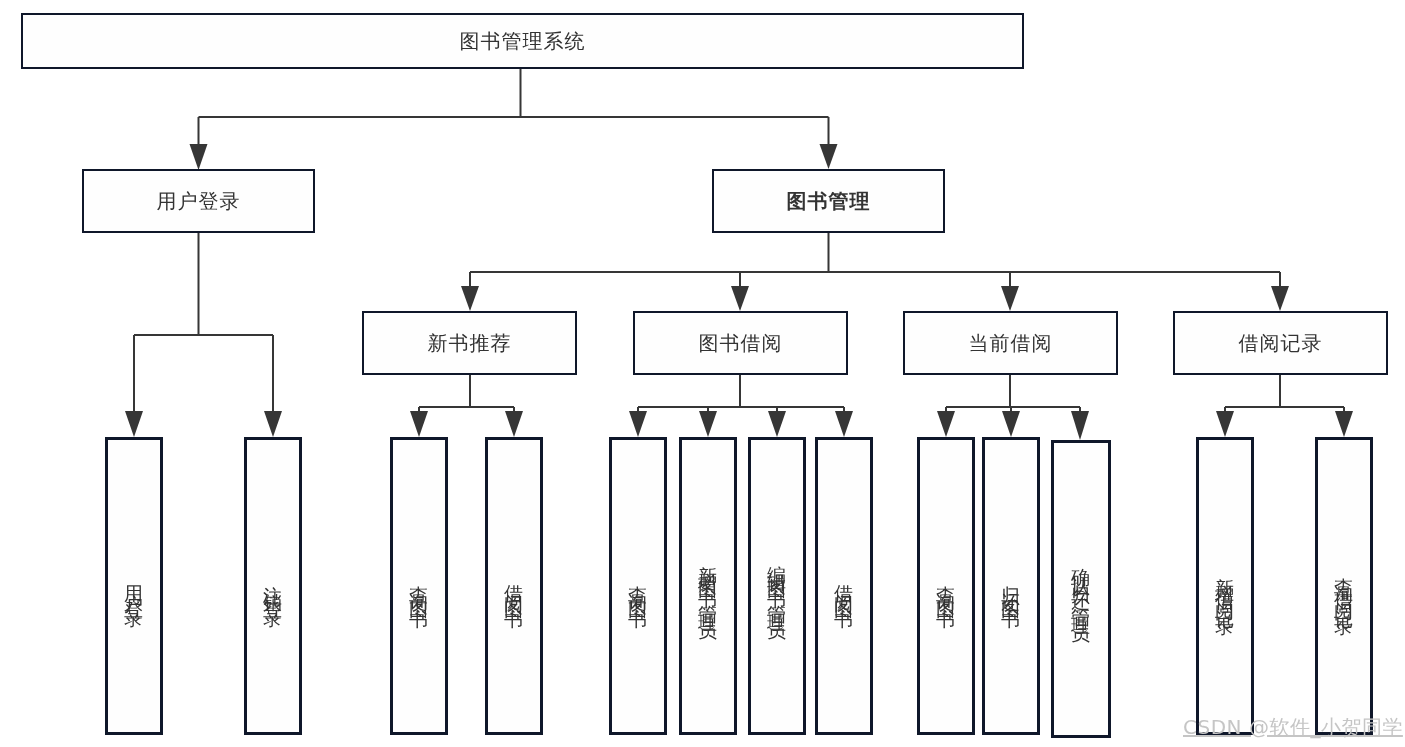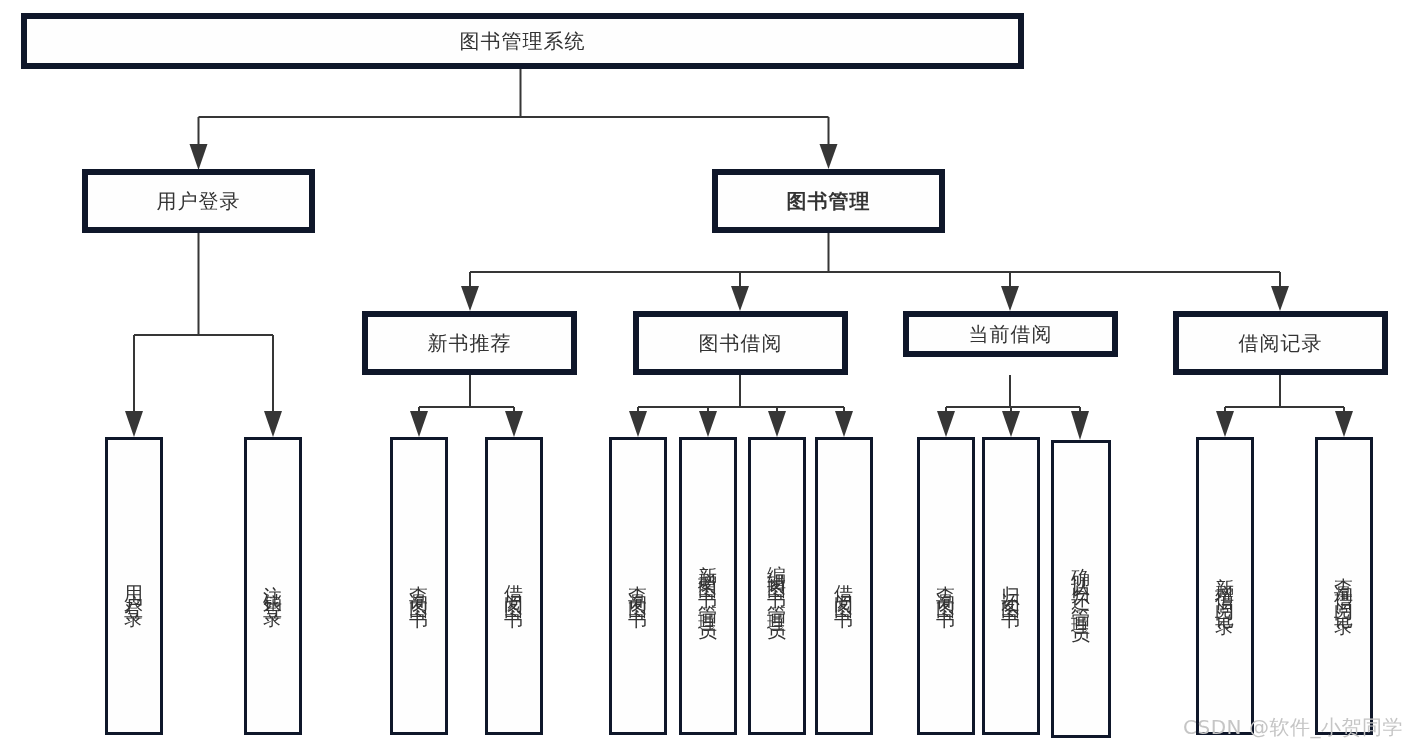--- a/index.html
+++ b/index.html
@@ -19,21 +19,21 @@
   #connectors {
     position: absolute;
     left: 0;
     top: 0;
     z-index: 1;
   }
   .node {
     position: absolute;
     box-sizing: border-box;
     background: #fefefe;
-    border: 6px solid #0f172a;
+    border: 2px solid #0f172a;
     display: flex;
     align-items: center;
     justify-content: center;
     z-index: 2;
     font-size: 20px;
     letter-spacing: 1px;
     white-space: nowrap;
   }
   .node.leaf {
     border-width: 3px;
@@ -47,20 +47,21 @@
   }
   #watermark {
     position: absolute;
     left: 1183px;
     top: 714px;
     z-index: 5;
     font-size: 20px;
     color: #c5c5c5;
     letter-spacing: 0.5px;
     white-space: nowrap;
+    text-decoration: underline;
   }
 </style>
 </head>
 <body>
 
 <div id="canvas">
 
   <svg id="connectors" width="1405" height="747" viewBox="0 0 1405 747" fill="none" stroke="#363636" stroke-width="2">
 
     <g>
@@ -121,21 +122,21 @@
   <div class="node" style="left:712px; top:169px; width:233px; height:64px;font-weight:bold;">
     <span>图书管理</span>
   </div>
 
   <div class="node" style="left:362px; top:311px; width:215px; height:64px;">
     <span>新书推荐</span>
   </div>
   <div class="node" style="left:633px; top:311px; width:215px; height:64px;">
     <span>图书借阅</span>
   </div>
-  <div class="node" style="left:903px; top:311px; width:215px; height:46px;">
+  <div class="node" style="left:903px; top:311px; width:215px; height:64px;">
     <span>当前借阅</span>
   </div>
   <div class="node" style="left:1173px; top:311px; width:215px; height:64px;">
     <span>借阅记录</span>
   </div>
 
   <div class="node leaf" style="left:105px; top:437px; width:58px; height:298px;">
     <span class="vtext">用户登录</span>
   </div>
   <div class="node leaf" style="left:244px; top:437px; width:58px; height:298px;">

